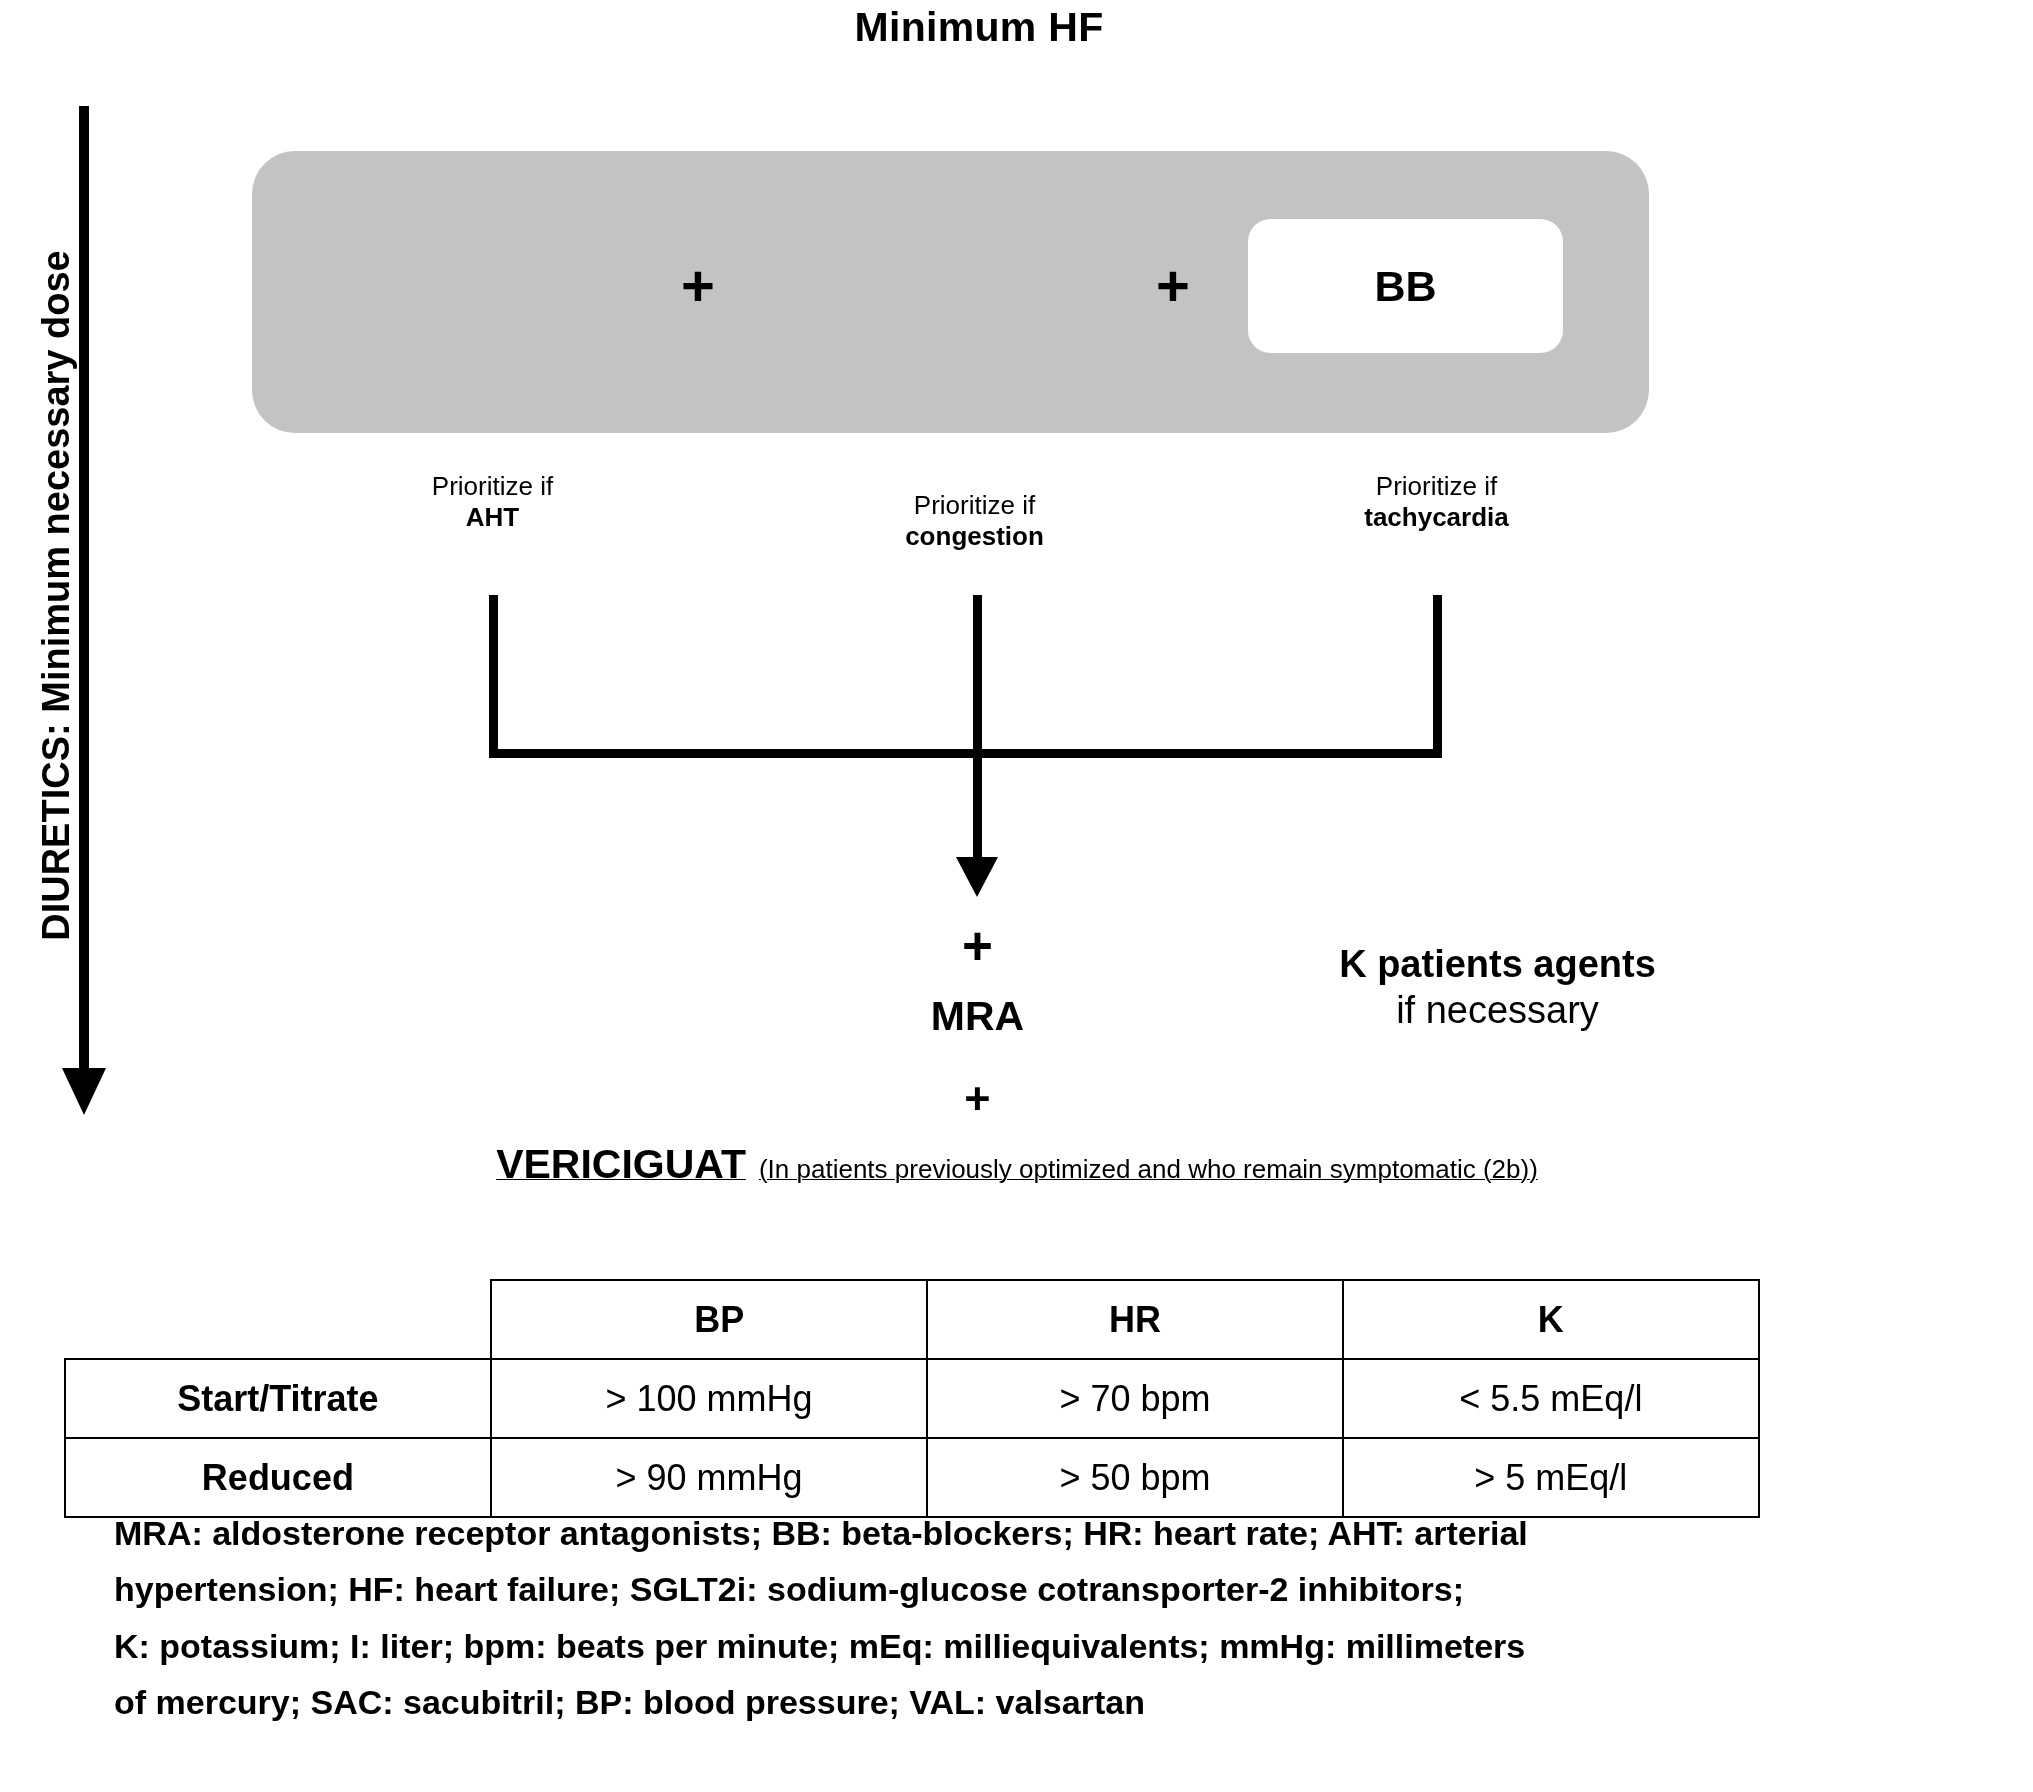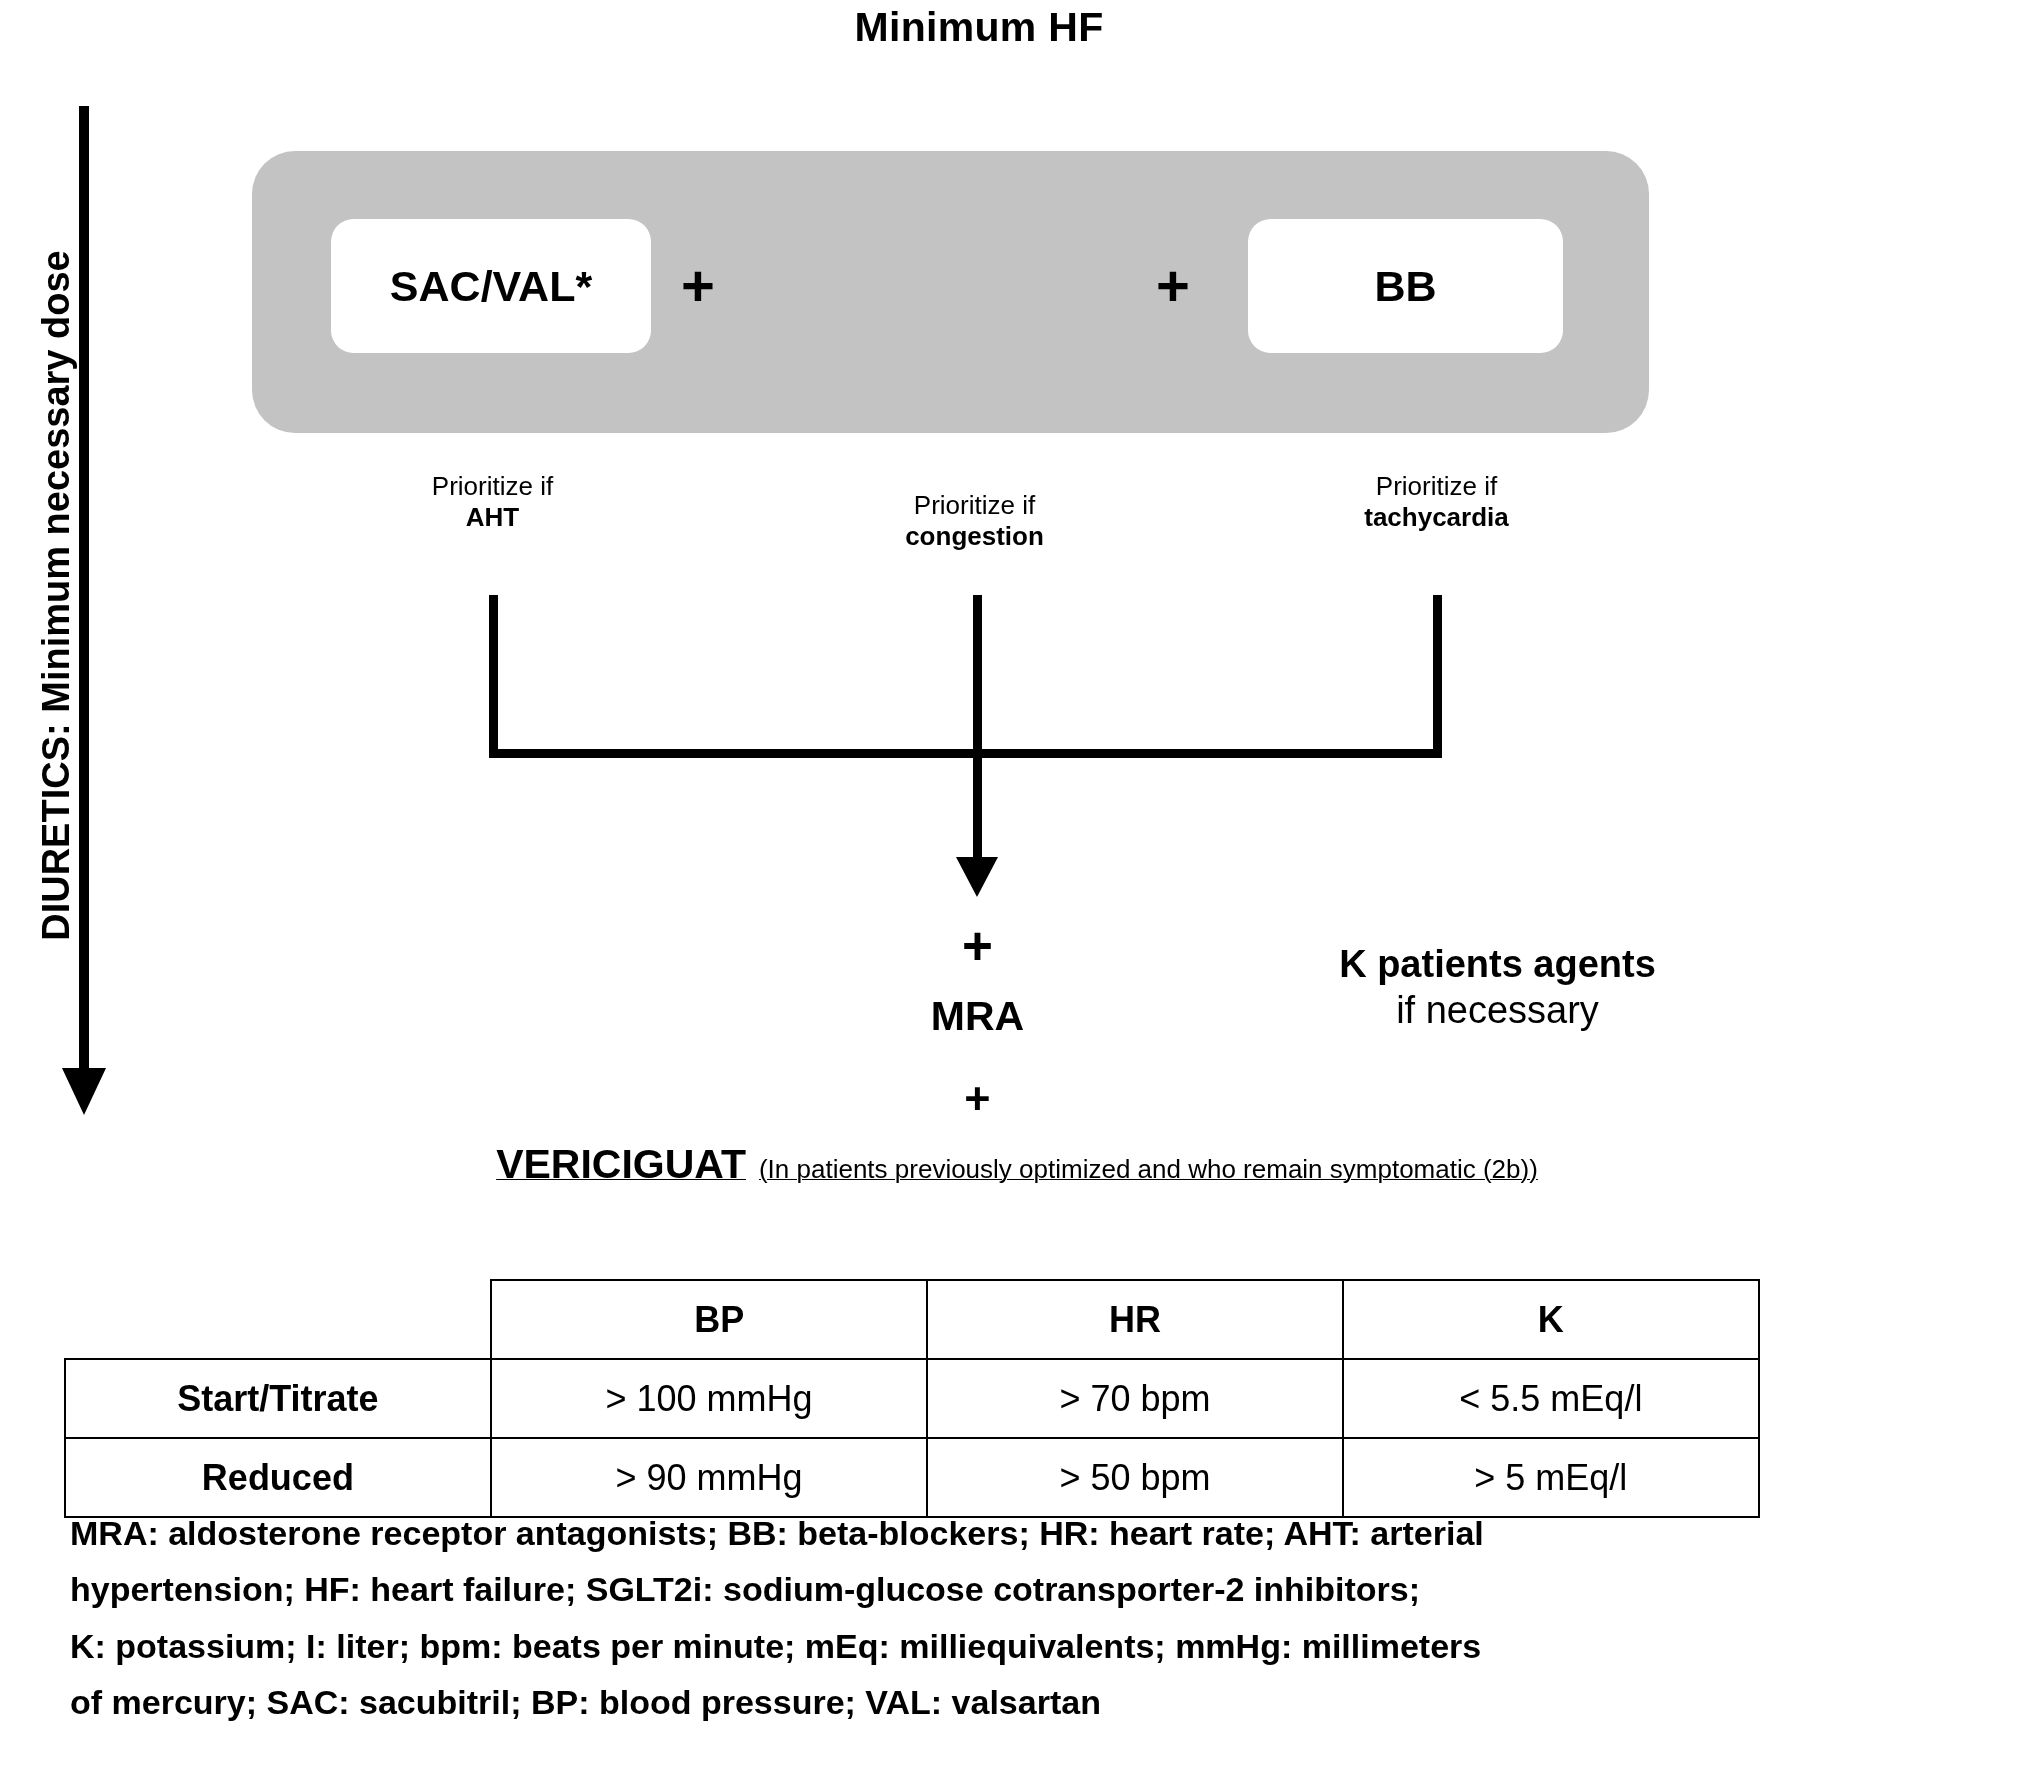--- a/index.html
+++ b/index.html
@@ -222,37 +222,36 @@
   
   #footnote {
     position: absolute;
     left: 70px;
     top: 1505px;
     width: 1883px;
     font-size: 34px;
     font-weight: bold;
     line-height: 1.66;
   }
-  #footnote div { white-space: nowrap; }
+  #footnote div { white-space: nowrap; margin-left: 44px; }
 </style>
 </head>
 <body>
 
 <div id="title">
   <span>Minimum HF</span>
 </div>
 
 <div id="diuretics-axis">
   <div id="diuretics-label">DIURETICS: Minimum necessary dose</div>
   <div id="diuretics-arrow-line"></div>
   <div id="diuretics-arrow-head"></div>
 </div>
 
 <div id="drug-panel">
-  <div class="drug-box" id="drug-box-0">SAC/VAL*</div>
   <div class="drug-plus" id="drug-plus-0">+</div>
   <div class="drug-plus" id="drug-plus-1">+</div>
   <div class="drug-box" id="drug-box-2">BB</div>
 </div>
 
 <div class="prioritize" id="prioritize-0">
   <span>Prioritize if</span>
   <span class="pr-cond">AHT</span>
 </div>
 <div class="prioritize" id="prioritize-1">

